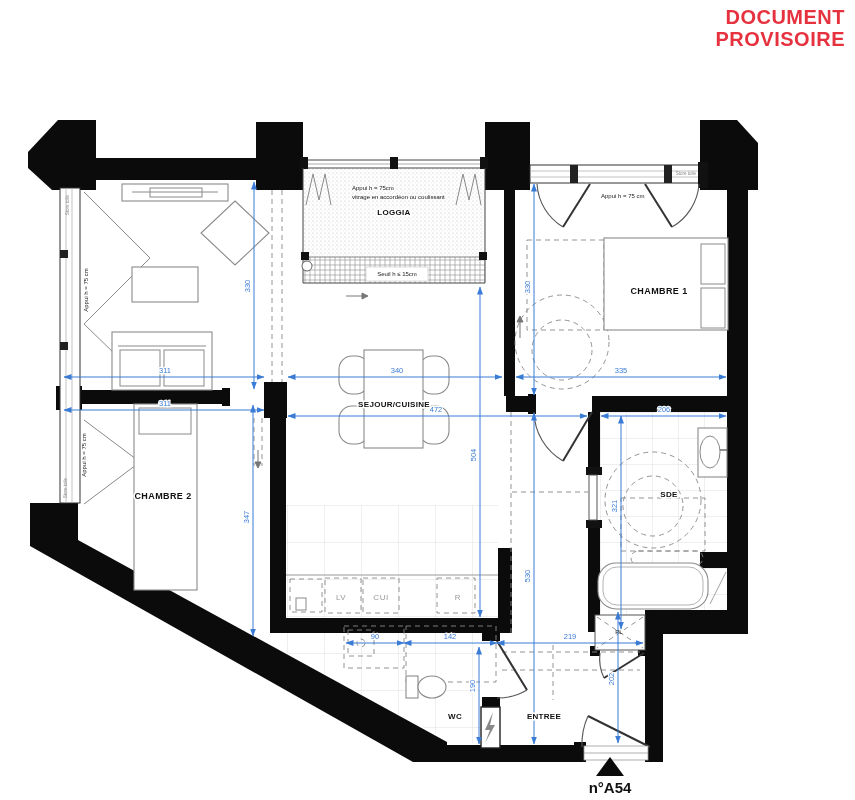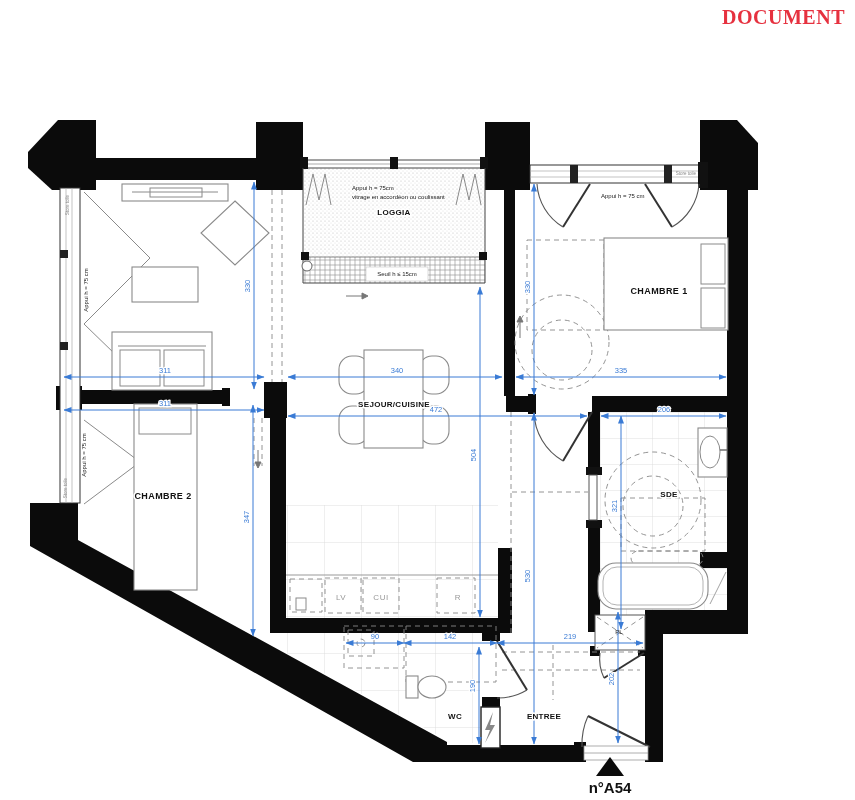--- a/index.html
+++ b/index.html
@@ -1,19 +1,19 @@
 <!DOCTYPE html>
 <html><head>
 <meta charset="utf-8">
 <style>
   html,body{margin:0;padding:0;background:#ffffff;}
   .stage{position:relative;width:855px;height:800px;background:#fff;overflow:hidden;
          font-family:"Liberation Sans", sans-serif;}
   .hdr{position:absolute;top:6px;right:10px;text-align:right;color:#E6313F;
-       font-weight:bold;font-size:20px;line-height:1.12;letter-spacing:.5px;font-family:Liberation Serif, serif;}
+       font-weight:bold;font-size:20px;line-height:1.12;letter-spacing:.5px;}
   svg text{font-family:"Liberation Sans", sans-serif;}
   .rm{font-weight:bold;fill:#111;font-size:9px;letter-spacing:.4px;text-anchor:middle;
       paint-order:stroke;stroke:#fff;stroke-width:3px;}
   .rs{font-weight:bold;fill:#111;font-size:8px;letter-spacing:.3px;text-anchor:middle;
       paint-order:stroke;stroke:#fff;stroke-width:3px;}
   .dim{fill:#3A7BD5;font-size:7.5px;text-anchor:middle;
        paint-order:stroke;stroke:#fff;stroke-width:2.5px;}
   .tn{font-size:6px;fill:#222;}
   .tn2{font-size:4.5px;fill:#888;}
   .gy{font-size:8px;fill:#999;text-anchor:middle;letter-spacing:.5px;}
@@ -27,20 +27,21 @@
   .leaf{stroke:#333;stroke-width:2;fill:none;}
   .unit{font-size:15px;font-weight:600;fill:#111;text-anchor:middle;}
 </style>
 </head>
 <body>
 
 <div class="stage">
 
   <div class="hdr">
     <div>DOCUMENT</div>
+    <div>PROVISOIRE</div>
   </div>
 
   <svg width="855" height="800" viewBox="0 0 855 800">
     <defs>
       <marker id="arr" markerWidth="8" markerHeight="6" refX="7.5" refY="3" orient="auto-start-reverse">
         <path d="M0,0 L8,3 L0,6 Z" fill="#3A7BD5"></path>
       </marker>
       <pattern id="tiles37" width="37" height="37" patternUnits="userSpaceOnUse" x="287" y="505">
         <path d="M37,0 L0,0 0,37" fill="none" stroke="#dcdcdc" stroke-width="0.9"></path>
       </pattern>

